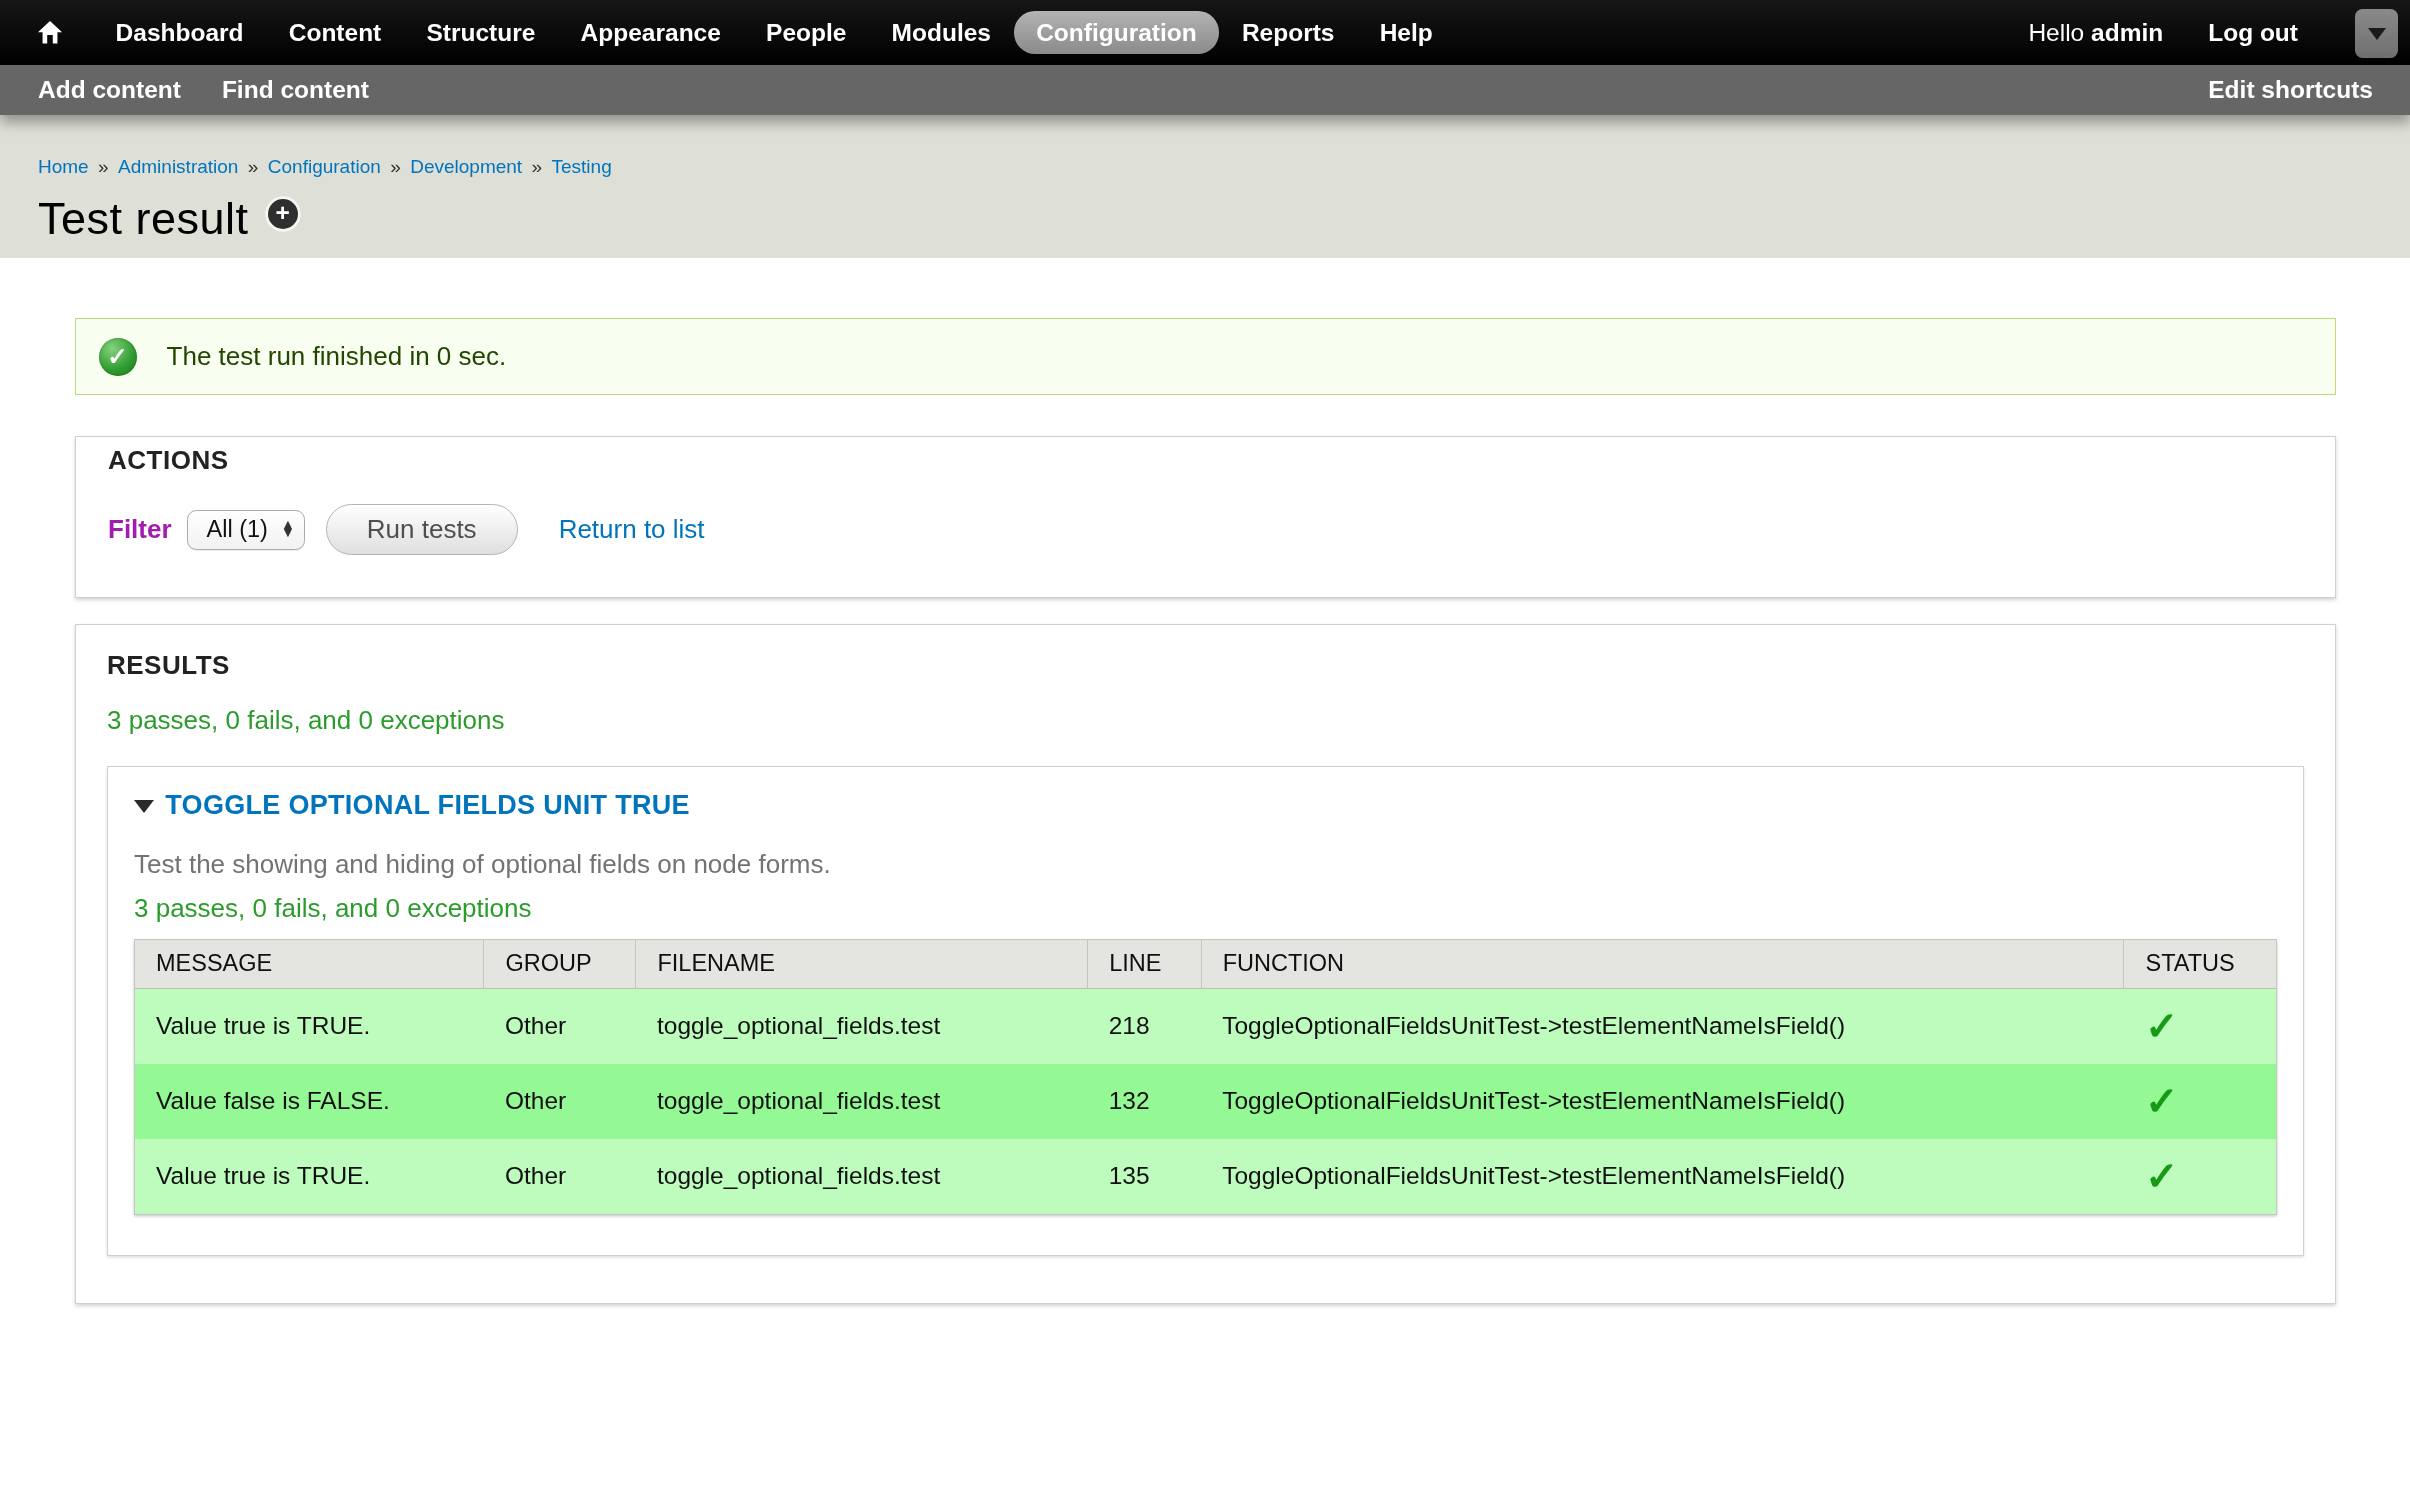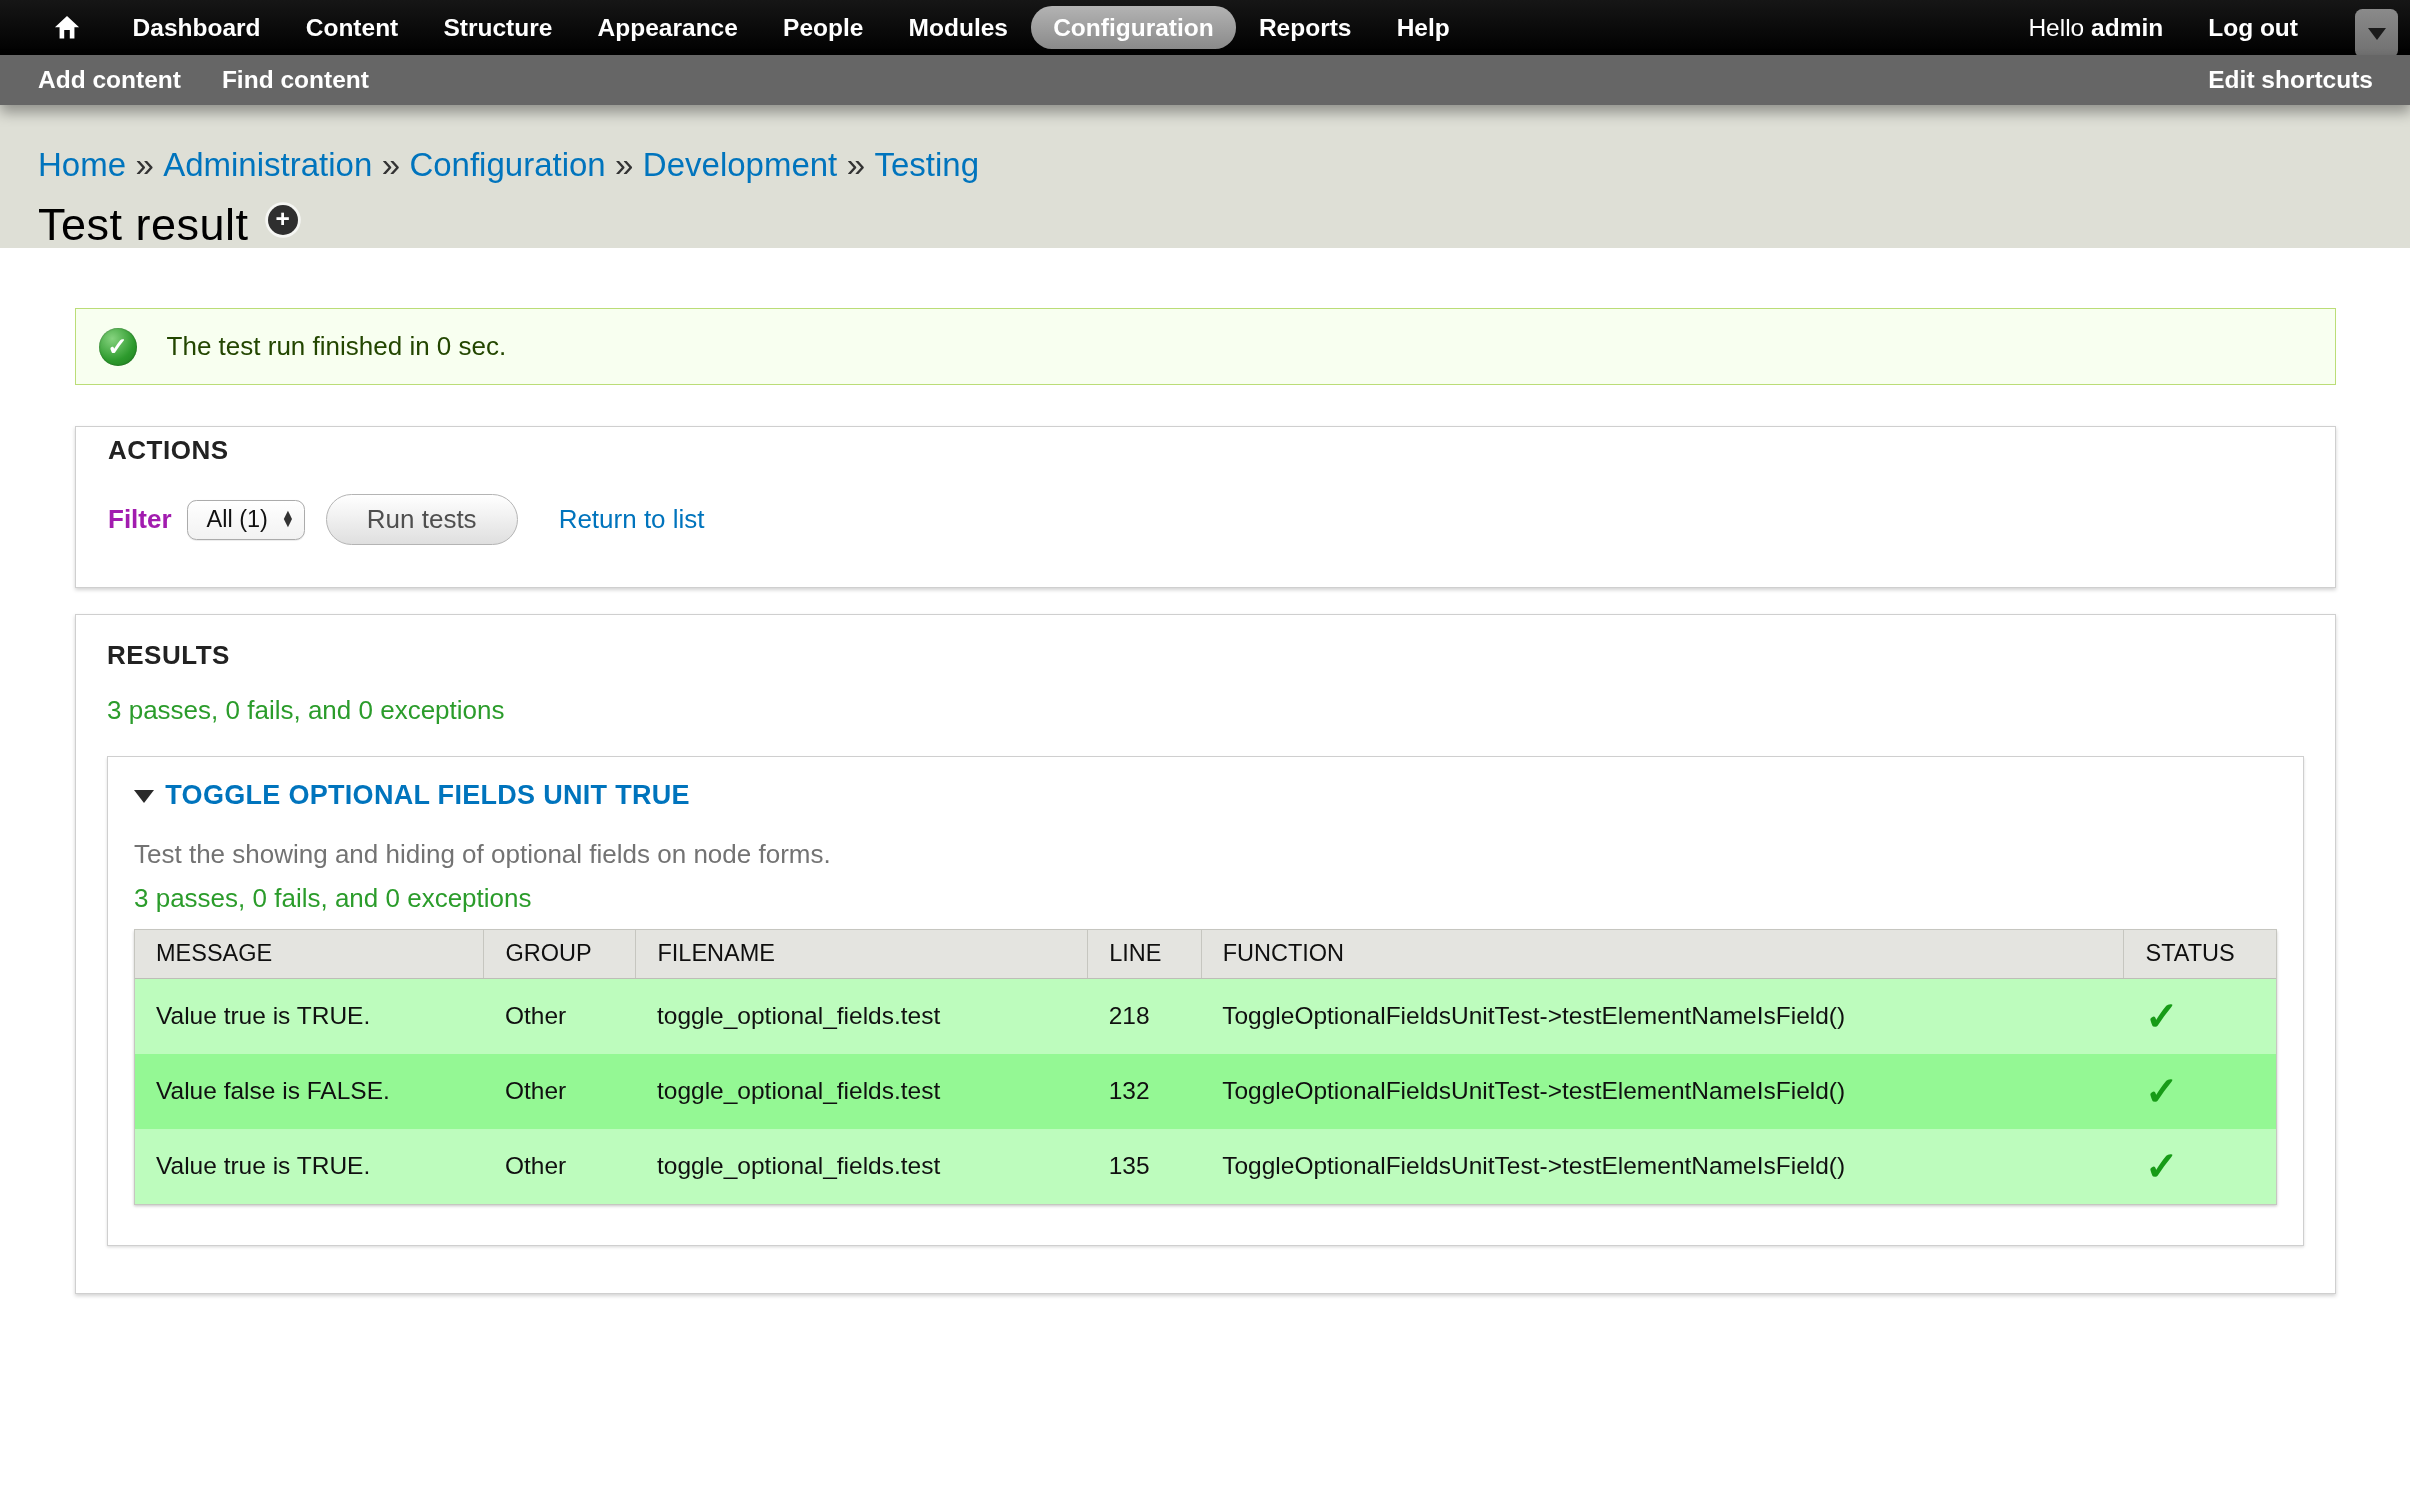--- a/index.html
+++ b/index.html
@@ -1,21 +1,21 @@
 <!DOCTYPE html>
 <html style="font-size:15px"><head>
 <meta charset="utf-8">
 <style>
   * { margin:0; padding:0; box-sizing:border-box; }
   html,body { width:2411px; height:1507px; background:#fff; font-family:"Liberation Sans", sans-serif; overflow:hidden; }
 
   
   .toolbar {
-    position:relative; height:55px; background:linear-gradient(#161616,#000);
-    display:flex; align-items:center; color:#fff; padding-left:37px;
+    position:relative; height:65px; background:linear-gradient(#161616,#000);
+    display:flex; align-items:center; color:#fff; padding-left:20px;
   }
   .toolbar-left { display:flex; align-items:center; flex:1; }
   .home-btn { display:flex; align-items:center; padding:0 17px; cursor:pointer; }
   .menu { display:flex; align-items:center; margin-left:13px; }
   .menu-item {
     color:#fff; font-size:24.5px; font-weight:bold; text-decoration:none;
     padding:7.5px 22.6px; border-radius:21px; cursor:pointer; white-space:nowrap;
   }
   .menu-item.active { background:linear-gradient(#b3b3b3,#8a8a8a); }
   .toolbar-right { display:flex; align-items:center; gap:45px; padding-right:113px; font-size:24.5px; }
@@ -36,21 +36,21 @@
   .shortcut-bar {
     position:relative; z-index:3; height:50px; background:#666;
     display:flex; align-items:center; padding:0 38px;
     box-shadow:0 7.5px 13px rgba(0,0,0,0.35);
   }
   .shortcut-items { display:flex; gap:41px; flex:1; }
   .shortcut-link, .edit-shortcuts { color:#fff; font-size:24.5px; font-weight:bold; text-decoration:none; cursor:pointer; }
 
   
   .page-header { height:143px; background:#dedfd6; padding:41px 38px 0 38px; }
-  .breadcrumb { font-size:33px; color:#2b2b2b; }
+  .breadcrumb { font-size:19px; color:#2b2b2b; }
   .breadcrumb a { color:#0074bd; text-decoration:none; cursor:pointer; }
   .breadcrumb .sep { margin:0 9.4px; color:#333; }
   .title-row { display:flex; align-items:flex-start; margin-top:15px; gap:19px; }
   h1.page-title { font-size:45px; font-weight:normal; color:#000; letter-spacing:0.5px; }
   .add-shortcut-icon {
     width:30px; height:30px; border-radius:50%; background:#2f2f2f;
     color:#fff; font-size:24.5px; font-weight:bold; line-height:28px; text-align:center;
     box-shadow:0 0 0 2.8px rgba(255,255,255,0.7); cursor:pointer; margin-top:5.6px;
   }
 

